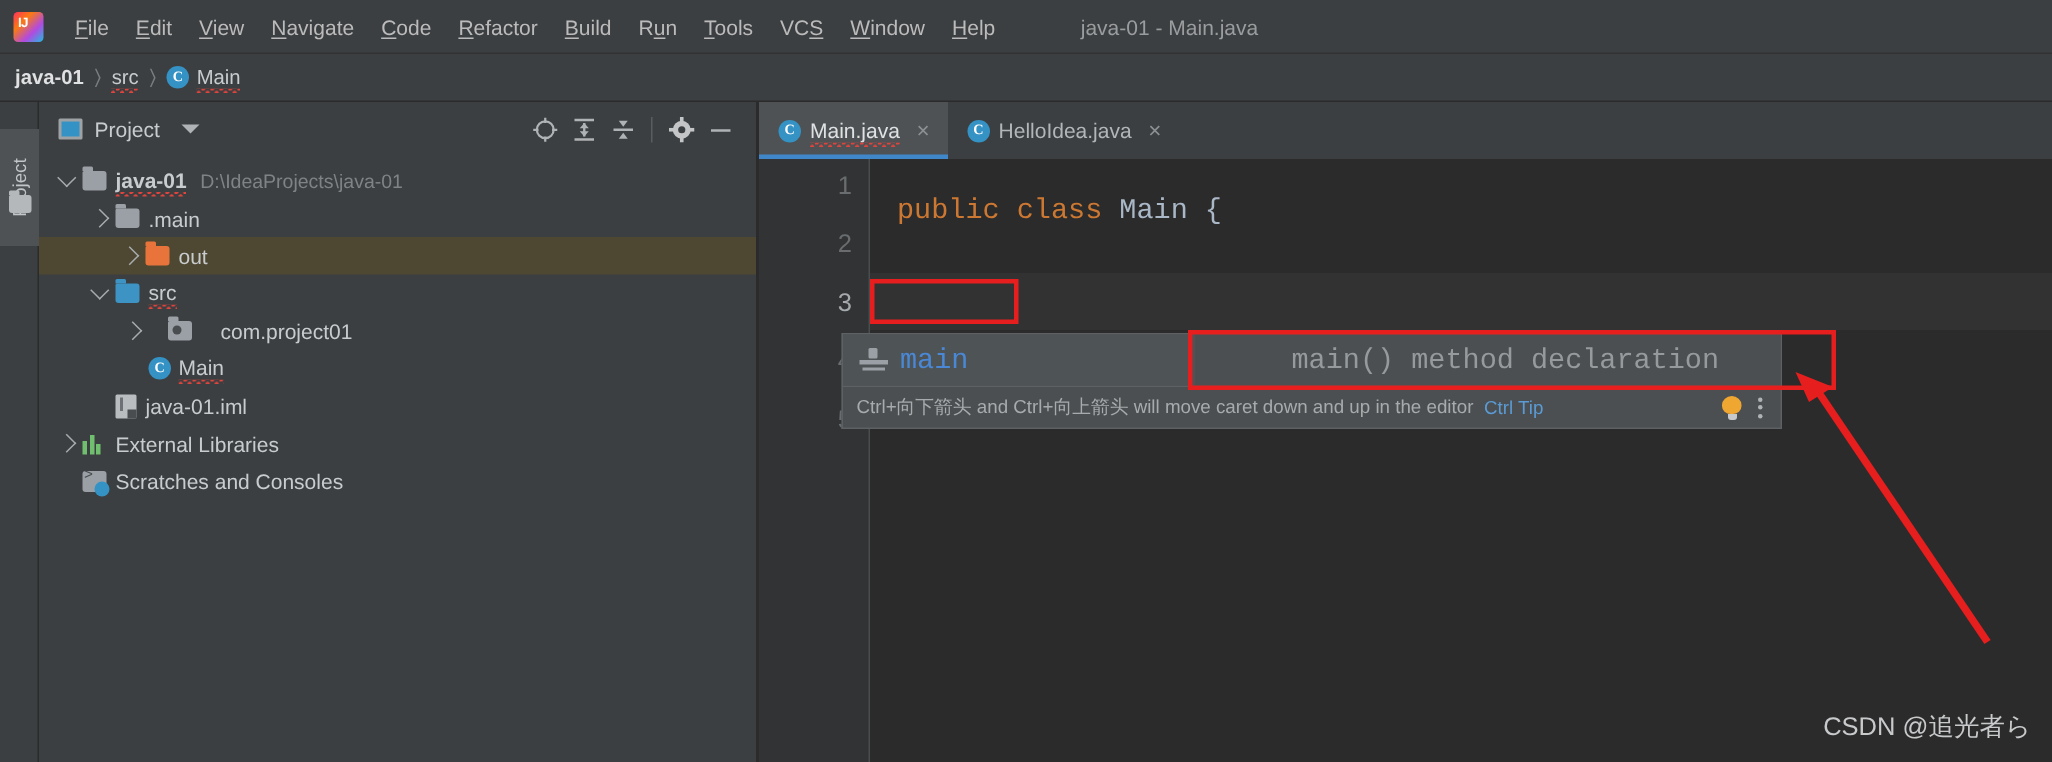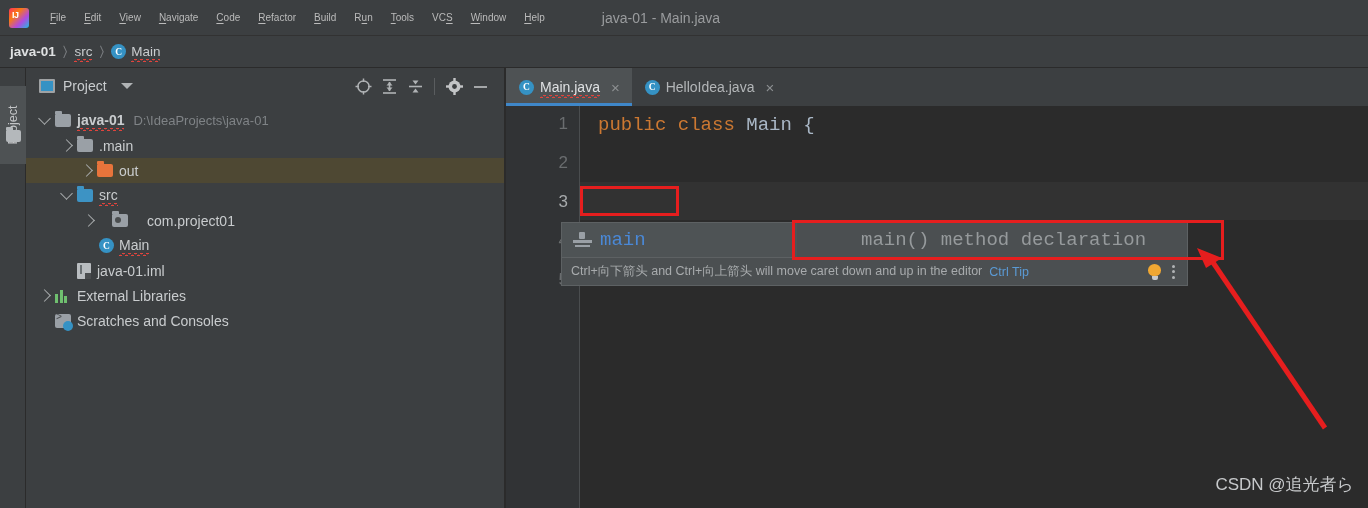--- a/index.html
+++ b/index.html
@@ -22,21 +22,21 @@
     border-radius: 3px; position: relative;
     background: linear-gradient(135deg,#fe315d 0%,#f97a12 32%,#b24ae0 66%,#1fbbe1 100%);
     flex: none;
   }
   .ij-logo::after {
     content: "IJ"; position: absolute; left: 3px; top: 2px;
     font-size: 9px; font-weight: bold; color: #fff;
     font-family: "Liberation Sans", sans-serif; letter-spacing: -0.5px;
   }
   .menu-item {
-    font-size: 10px; color: #bbbbbb; padding: 3px 9px; cursor: default;
+    font-size: 14px; color: #bbbbbb; padding: 3px 9px; cursor: default;
     white-space: nowrap;
   }
   .menu-item u { text-decoration: underline; text-underline-offset: 2px; }
   .win-title {
     margin-left: 48px; font-size: 14px; color: #9a9c9e; white-space: nowrap;
   }
 
   
   .breadcrumb {
     position: absolute; left: 0; top: 36px; width: 1368px; height: 32px;
@@ -388,21 +388,21 @@
           <div class="gline" style="top: 8px;">1</div>
           <div class="gline" style="top: 47px;">2</div>
           <div class="gline cur" style="top: 86px;">3</div>
           <div class="gline" style="top: 125px;">4</div>
           <div class="gline" style="top: 164px;">5</div>
         </div>
     </div>
     <div class="gutter-bar"></div>
     <div class="codearea">
       <div class="curline-hl" style="top:76px;"></div>
-      <div class="cline" style="top:8px;"><span class="kw">public class </span><span class="cid">Main {</span></div>
+      <div class="cline" style="top:23px;"><span class="kw">public class </span><span class="cid">Main {</span></div>
     </div>
     <div class="typed-main">main</div>
     <div class="typed-caret"></div>
     <div class="typed-sq"></div>
   </div>
 
   <div class="popup">
     <div class="popup-right">
       <span class="popup-desc">main() method declaration</span>
     </div>

